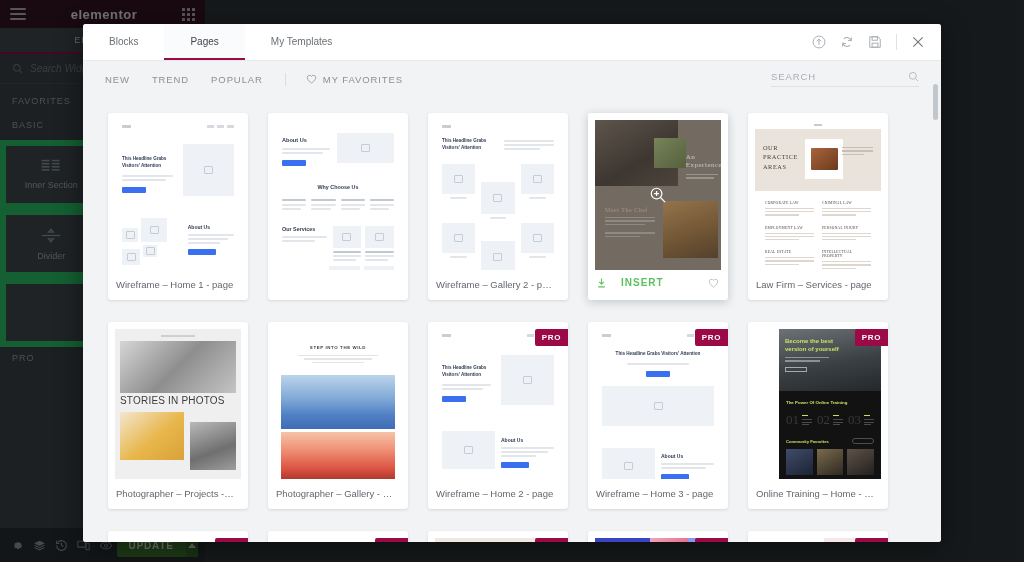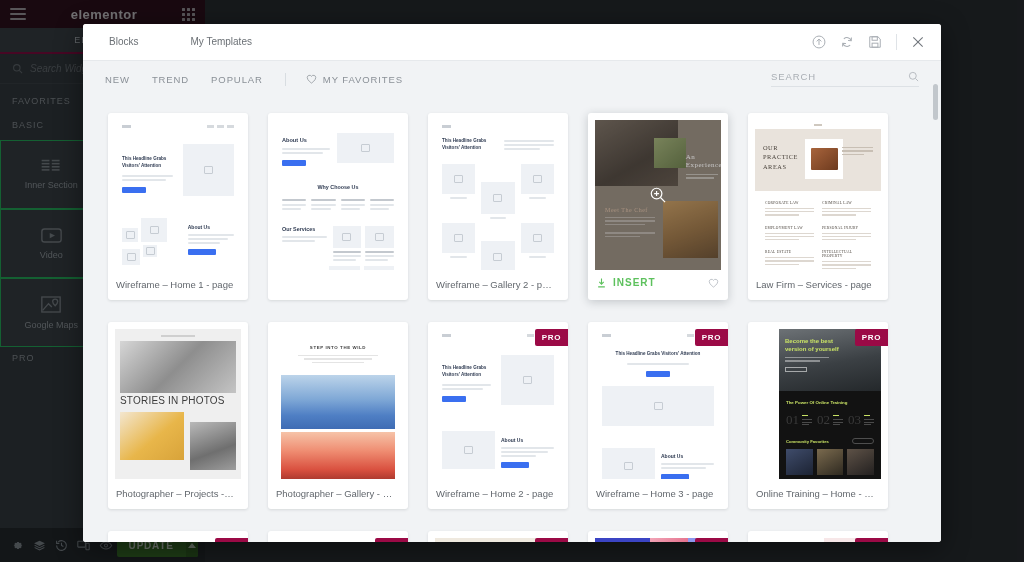--- a/index.html
+++ b/index.html
@@ -41,21 +41,21 @@
   }
   .panel-search svg { flex: none; }
   .panel-search span { font-size: 10px; color: #73787d; font-style: italic; }
 
   .panel-group-title {
     font-size: 9px; letter-spacing: 1px; color: #9ba0a5;
     padding: 12px 12px 10px 12px;
   }
   .widget-grid { display: grid; grid-template-columns: 1fr 1fr; }
   .widget-cell {
-    height: 69px; background: #3a3f44; border: 1px solid #22c55e;
+    height: 69px; background: #3a3f44; border: 6px solid #22c55e;
     display: flex; flex-direction: column; align-items: center;
     justify-content: center; gap: 7px;
   }
   .widget-cell .wlabel { font-size: 9px; color: #a7acb1; }
 
   .panel-bottom-bar {
     position: absolute; left: 0; bottom: 0; width: 205px; height: 34px;
     background: #1f2225; display: flex; align-items: center; padding: 0 7px; gap: 0;
   }
   .pb-icon { width: 24px; height: 34px; display: flex; align-items: center; justify-content: center; }
@@ -147,21 +147,21 @@
   .tpl-name {
     font-size: 9.5px; color: #62676d; padding: 9px 12px 10px 8px; white-space: nowrap;
     overflow: hidden; text-overflow: ellipsis;
   }
   .pro-badge {
     position: absolute; right: 0; top: 7px; background: #9b0a46; color: #fff;
     font-size: 8px; font-weight: bold; letter-spacing: .6px;
     padding: 4px 7px; border-radius: 2px 0 0 2px;
   }
   .insert-row {
-    display: flex; align-items: center; padding: 7px 9px 9px 9px; gap: 7px;
+    display: flex; align-items: center; padding: 7px 9px 9px 9px; gap: 15px;
   }
   .insert-label { font-size: 10px; font-weight: bold; letter-spacing: 1px; color: #5dc15d; }
   .heart-right { margin-left: auto; }
   .magnifier {
     position: absolute; left: 50%; top: 50%; transform: translate(-50%,-50%);
     z-index: 3;
   }
   .thumb-dim { position: absolute; inset: 0; background: rgba(60,55,52,.30); z-index: 2; }
 
   .scrollbar-track {
@@ -267,27 +267,20 @@
       </div>
       <div class="widget-cell">
         <svg width="20" height="17" viewBox="0 0 24 20" fill="none" stroke="#8d9297" stroke-width="1.6">
           <rect x="1" y="1" width="22" height="18"></rect>
             <circle cx="7" cy="6.5" r="1.8"></circle>
             <path d="M2 17 L9 9 L14 14 L17 11 L22 17"></path>
         </svg>
         <span class="wlabel">Image</span>
       </div>
       <div class="widget-cell">
-        <svg width="21" height="15" viewBox="0 0 24 17" fill="none" stroke="#8d9297" stroke-width="1.6">
-          <rect x="1" y="1" width="22" height="15" rx="3"></rect>
-            <path d="M10 5.5 L16 8.5 L10 11.5 Z" fill="#8d9297" stroke="none"></path>
-        </svg>
-        <span class="wlabel">Video</span>
-      </div>
-      <div class="widget-cell">
         <svg width="20" height="17" viewBox="0 0 24 20" fill="none" stroke="#8d9297" stroke-width="1.5">
           <path d="M9 6 L12 2.5 L15 6 Z"></path>
             <line x1="1" y1="10" x2="23" y2="10"></line>
             <path d="M9 14 L12 17.5 L15 14 Z"></path>
         </svg>
         <span class="wlabel">Divider</span>
       </div>
       <div class="widget-cell">
         <svg width="20" height="17" viewBox="0 0 24 20" fill="none" stroke="#8d9297" stroke-width="1.6">
           <rect x="1" y="1" width="22" height="18"></rect>
@@ -343,20 +336,21 @@
   </div>
 
   <div class="dimmer"></div>
 
   <div class="modal">
 
     <div class="modal-header">
 
       <div class="mh-tabs">
         <div class="mh-tab">Blocks</div>
+        <div class="mh-tab active">Pages</div>
         <div class="mh-tab">My Templates</div>
       </div>
 
       <div class="mh-actions">
         <span>
           <svg width="14" height="14" viewBox="0 0 24 24" fill="none" stroke="#a9aeb4" stroke-width="1.7">
             <circle cx="12" cy="12" r="10.2"></circle>
               <line x1="12" y1="17" x2="12" y2="7"></line>
               <polyline points="8,11 12,7 16,11"></polyline>
           </svg>

